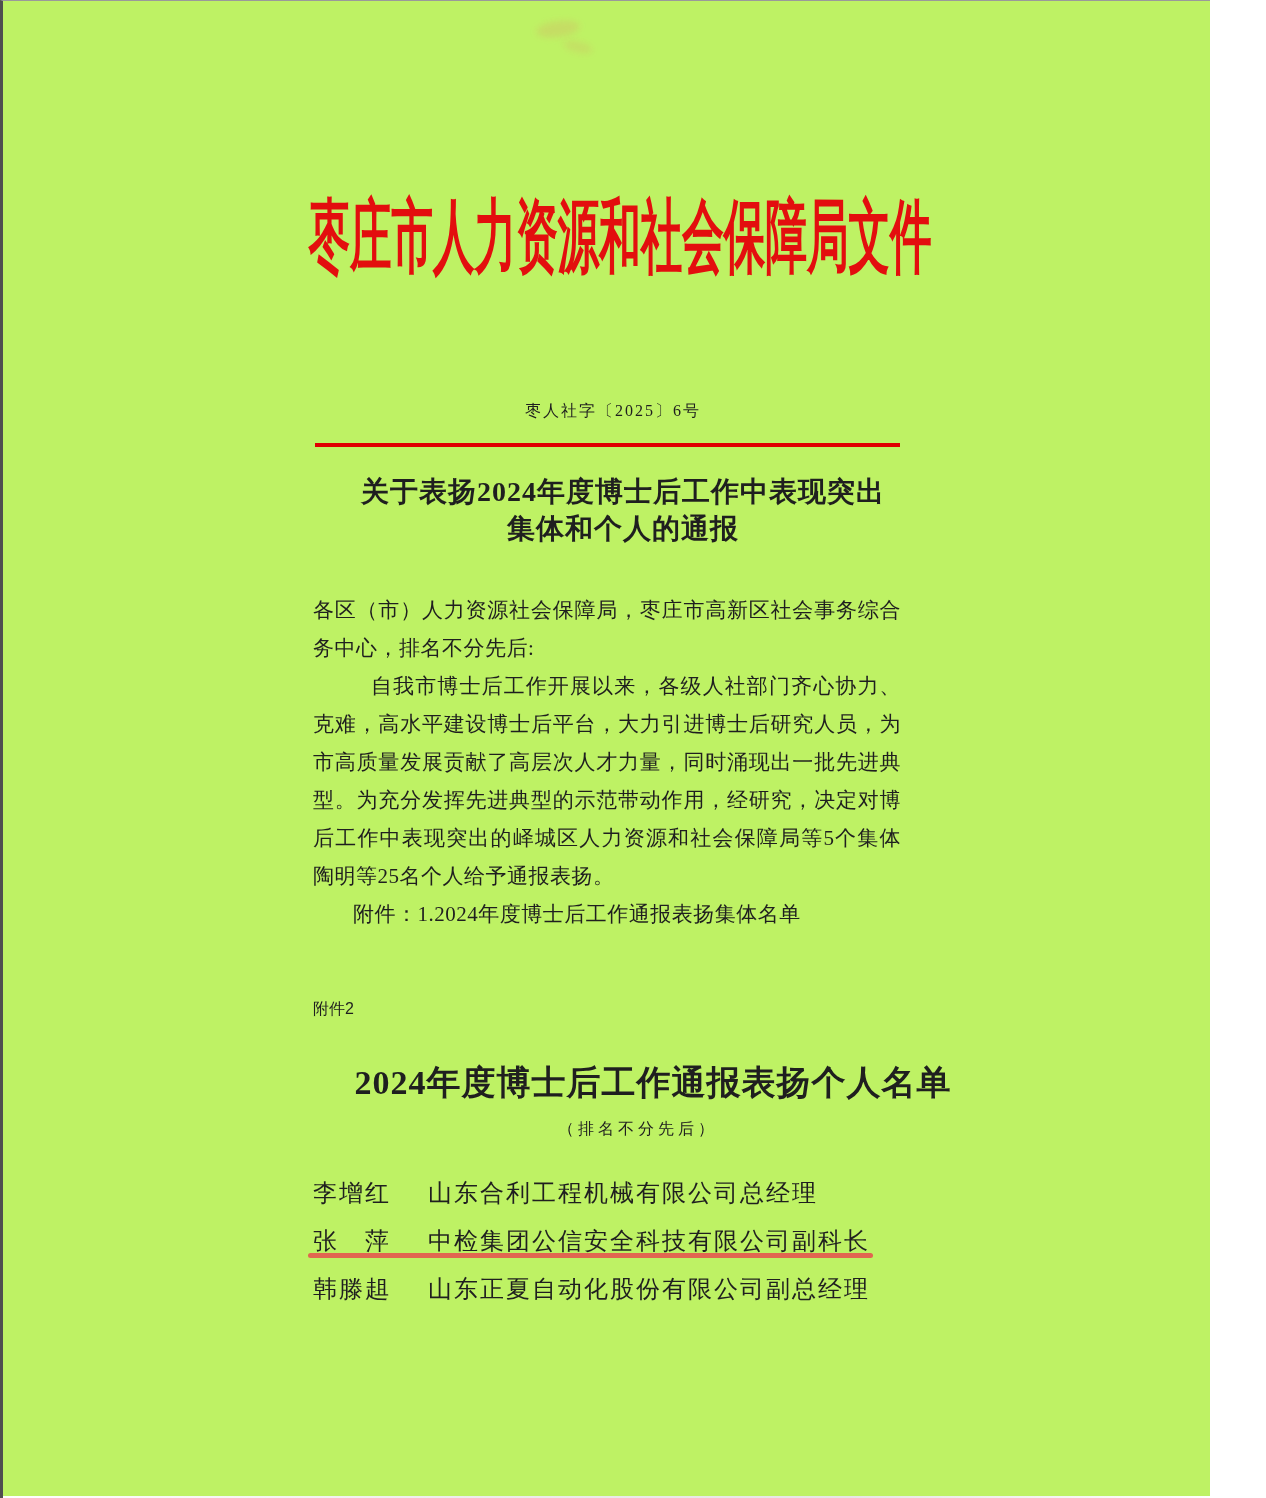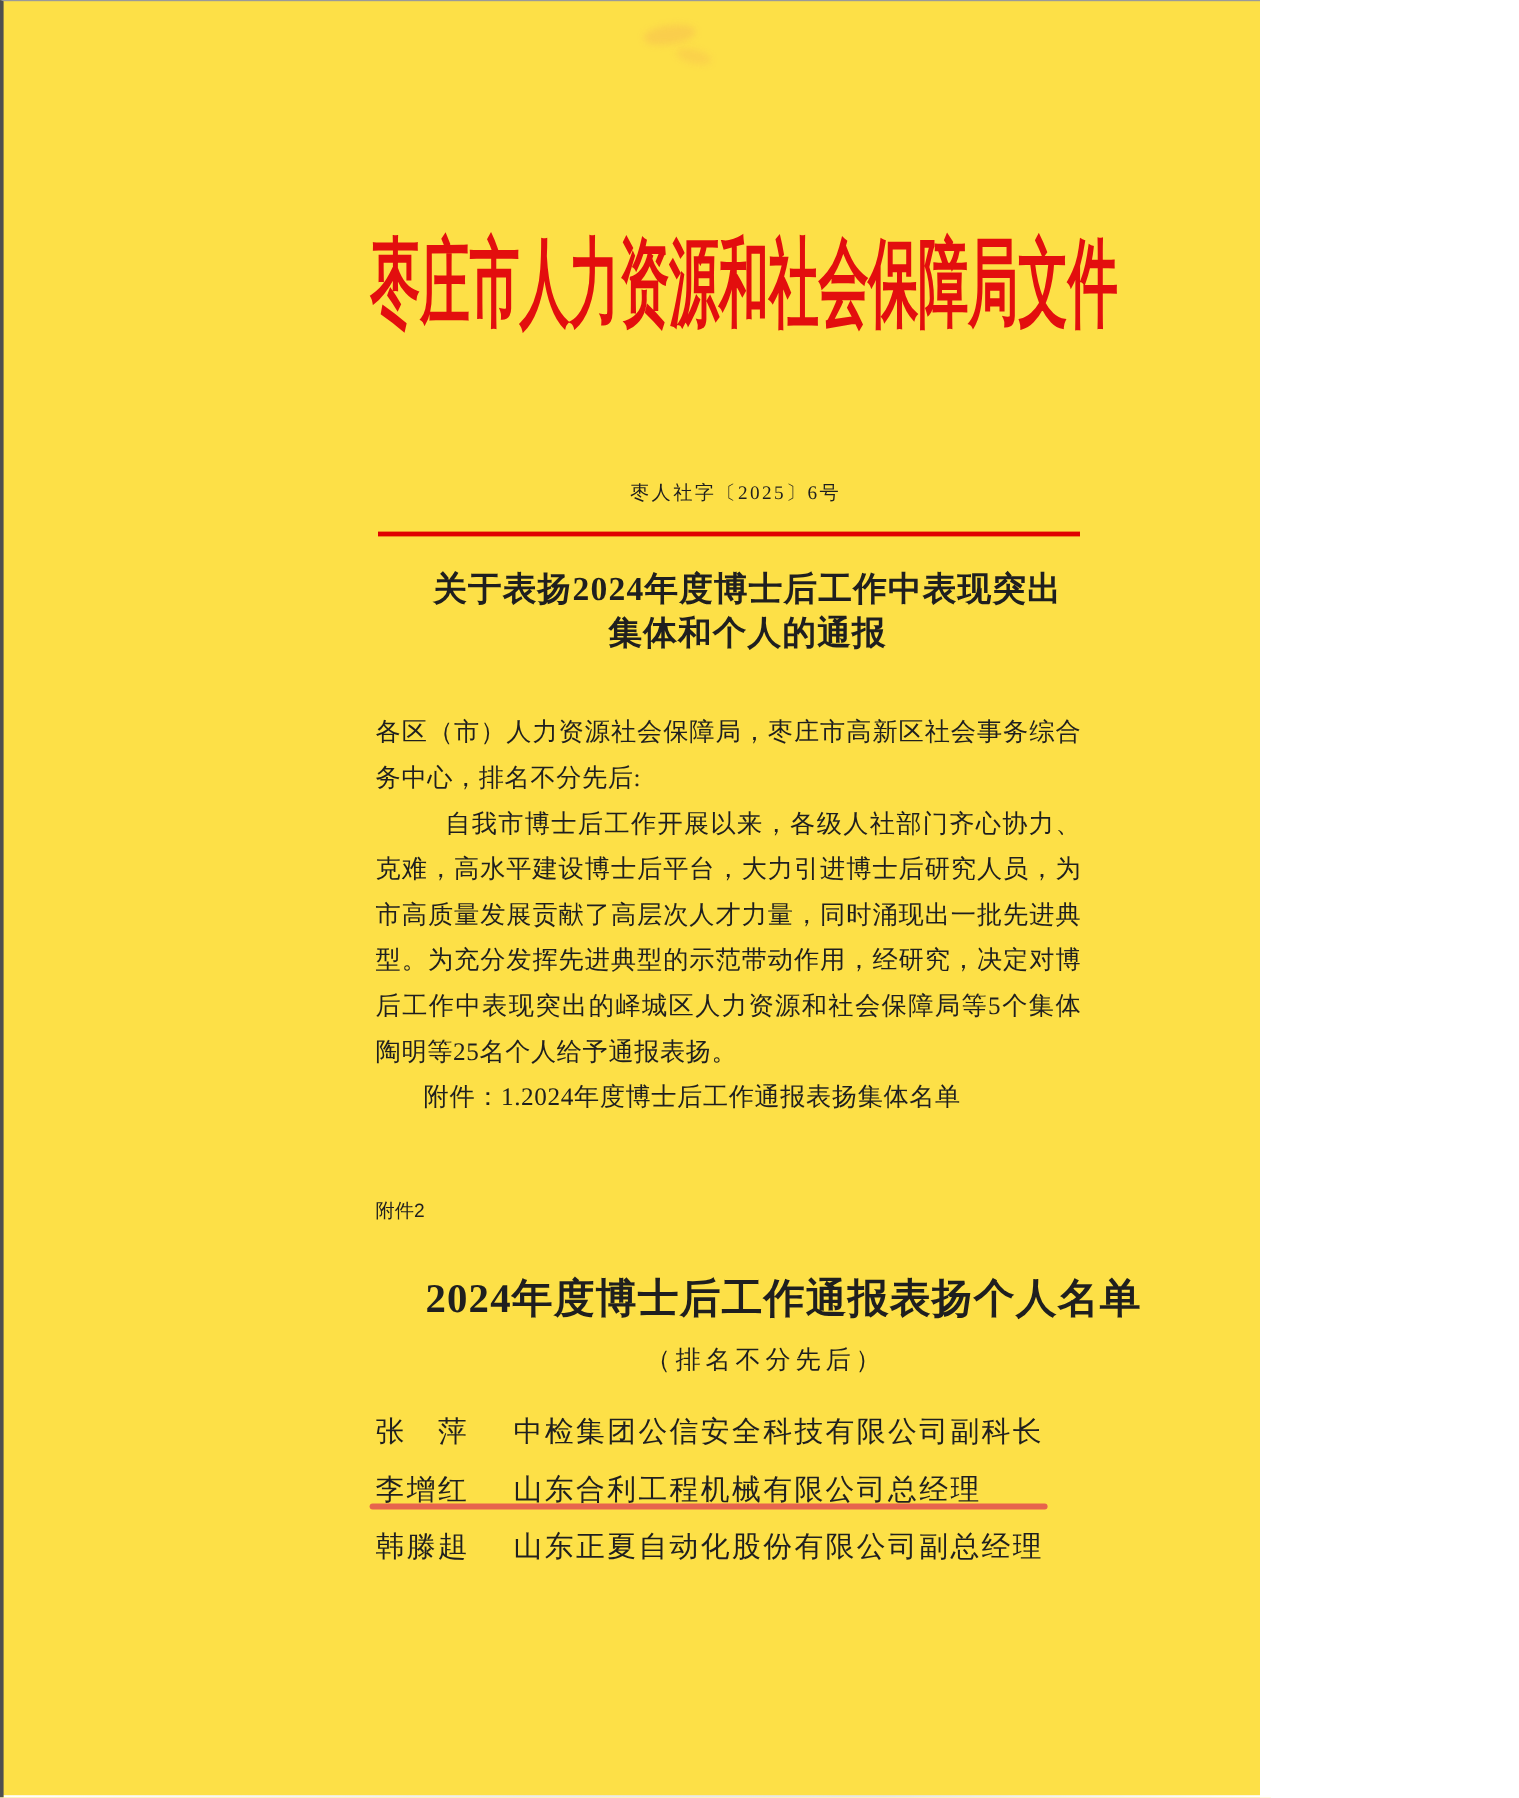--- a/index.html
+++ b/index.html
@@ -4,22 +4,22 @@
 <style>
   :root{
     --header-red:#e30e0e;
     --rule-red:#e00000;
     --marker-red:#e4564e;
     --ink:#1f1f1f;
   }
   html,body{margin:0;padding:0;background:#ffffff;}
   .page{
     position:relative;
-    width:1050px;height:1498px;
-    background:#fde047;
+    width:1210px;height:1498px;
+    background:#bef264;
     box-sizing:border-box;
     border-left:3px solid #4f4f4f;
     border-top:1px solid #9a9a9a;
     overflow:hidden;
     font-family:"Liberation Serif","DejaVu Serif",serif;
     color:var(--ink);
   }
   
   .smudge{position:absolute;border-radius:50%;filter:blur(3px);}
   .smudge.a{left:533px;top:20px;width:44px;height:16px;background:rgba(235,110,100,0.16);transform:rotate(-8deg);}
@@ -65,21 +65,21 @@
     font-family:"Liberation Sans","DejaVu Sans",sans-serif;
   }
   .list-title{
     position:absolute;left:330px;top:1060px;width:610px;
     text-align:center;font-size:34px;font-weight:bold;line-height:44px;
     letter-spacing:1px;
     margin-left:15px;
   }
   .list-note{
     position:absolute;left:330px;top:1118px;width:610px;
-    text-align:center;font-size:21px;letter-spacing:4px;
+    text-align:center;font-size:16px;letter-spacing:4px;
   }
   .people{
     position:absolute;left:310px;top:1168px;width:600px;
   }
   .person-row{
     display:flex;align-items:center;height:48px;
     font-size:24px;letter-spacing:2px;
   }
   .person-name{width:100px;flex-shrink:0;margin-right:15px;white-space:nowrap;}
   .person-title{white-space:nowrap;}
@@ -126,26 +126,26 @@
   </div>
 
   <div class="attach2-label">附件2</div>
 
   <div class="list-title">2024年度博士后工作通报表扬个人名单</div>
 
   <div class="list-note">（排名不分先后）</div>
 
   <div class="people">
     <div class="person-row">
+      <span class="person-name">李增红</span>
+      <span class="person-title">山东合利工程机械有限公司总经理</span>
+    </div>
+    <div class="person-row">
       <span class="person-name">张　萍</span>
       <span class="person-title">中检集团公信安全科技有限公司副科长</span>
-    </div>
-    <div class="person-row">
-      <span class="person-name">李增红</span>
-      <span class="person-title">山东合利工程机械有限公司总经理</span>
     </div>
     <div class="person-row">
       <span class="person-name">韩滕趄</span>
       <span class="person-title">山东正夏自动化股份有限公司副总经理</span>
     </div>
   </div>
 
   <div class="marker-underline"></div>
 
   <div class="bottom-edge"></div>

